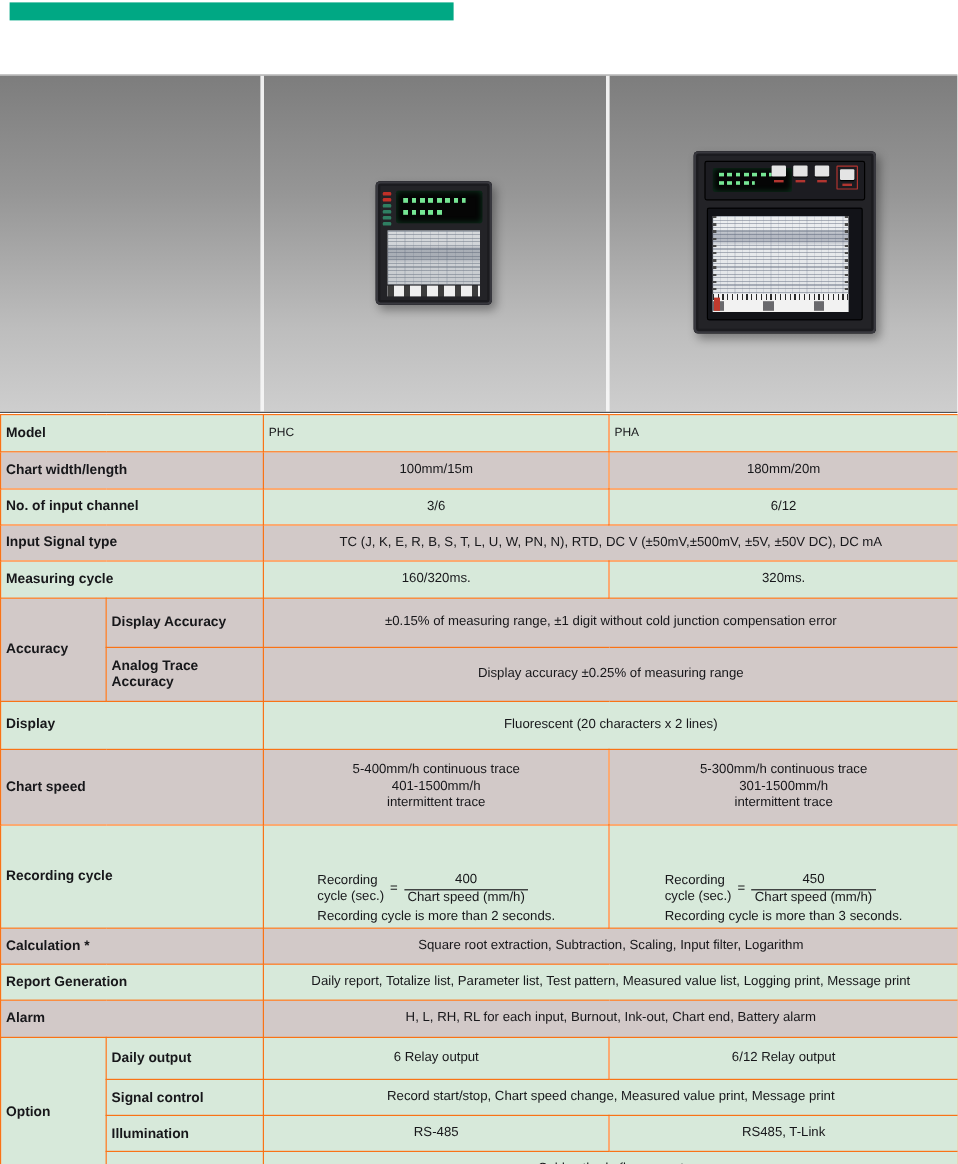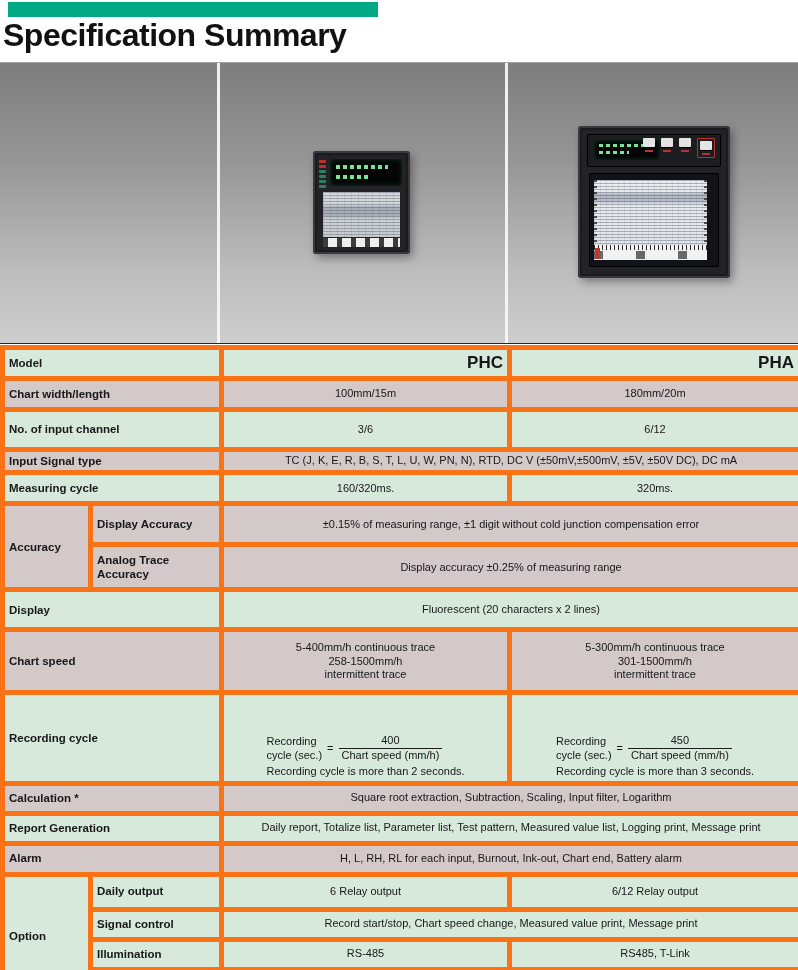--- a/index.html
+++ b/index.html
@@ -70,48 +70,47 @@
   .pha .legend .ticks{position:absolute;left:0;right:0;top:0;height:5px;
     background:repeating-linear-gradient(90deg,#2a2a2a 0 1px,rgba(0,0,0,0) 1px 4px);}
   .pha .legend .blocks{position:absolute;left:0;right:0;bottom:1px;height:8px;
     background:repeating-linear-gradient(90deg,rgba(70,70,75,.8) 0 9px,rgba(0,0,0,0) 9px 42px);}
   .redtab{position:absolute;left:1px;bottom:1px;width:5px;height:11px;background:#bf3a2d;}
 
   
   .spec-table-wrap{border-top:1px solid #26262a;padding-top:1px;}
   table.spec{border-collapse:collapse;table-layout:fixed;width:798px;
     font-size:11px;line-height:1.25;}
-  table.spec td{border:5px solid #f97316;vertical-align:middle;padding:2px 4px;
+  table.spec td{border:1px solid #f97316;vertical-align:middle;padding:2px 4px;
     overflow:hidden;}
   tr.green td{background:#d7e9da;}
   tr.gray td{background:#d2c9c8;}
   td.lbl{font-weight:bold;font-size:11.5px;padding-left:8px;text-align:left;}
   td.sublbl{font-weight:bold;font-size:11.5px;padding-left:9px;text-align:left;}
   td.val{text-align:center;}
-  td.valb{text-align:right;font-weight:bold;font-size:17px;}
+  td.valb{text-align:left;font-weight:normal;font-size:10px;}
   .lines{display:inline-block;text-align:center;}
   
   .frac-wrap{display:inline-block;text-align:left;margin-top:37px;}
   .frac-row{display:flex;align-items:center;gap:5px;}
   .frac-lhs{display:flex;flex-direction:column;}
   .frac{display:flex;flex-direction:column;align-items:center;}
   .frac .den{border-top:1.5px solid #1c1c1f;padding:0 3px;}
   .frac-note{margin-top:2px;}
 
   
   .bottom-strip{height:12px;background:#edf1f6;position:relative;}
   .bottom-strip i{position:absolute;top:0;bottom:0;width:1px;background:#b9c1c9;}
   .bottom-strip .v1{left:88px;} .bottom-strip .v2{left:219px;} .bottom-strip .v3{left:507px;}
 </style>
 </head>
 <body>
 
 <div class="header">
   <div class="accent-bar"></div>
-  <div class="page-title">Specification Summary</div>
 </div>
 
 <div class="image-panel">
   <div class="col-divider d1"></div>
   <div class="col-divider d2"></div>
 
   <div class="device phc">
     <div class="leds">
       <span class="led red"></span>
         <span class="led red"></span>
@@ -182,27 +181,27 @@
     <td class="valb">PHC</td>
     <td class="valb">PHA</td>
   </tr>
 
   <tr class="gray" style="height:31px">
     <td class="lbl" colspan="2">Chart width/length</td>
     <td class="val">100mm/15m</td>
     <td class="val">180mm/20m</td>
   </tr>
 
-  <tr class="green" style="height:40px">
+  <tr class="green" style="height:30px">
     <td class="lbl" colspan="2">No. of input channel</td>
     <td class="val">3/6</td>
     <td class="val">6/12</td>
   </tr>
 
-  <tr class="gray" style="height:20px">
+  <tr class="gray" style="height:30px">
     <td class="lbl" colspan="2">Input Signal type</td>
     <td class="val" colspan="2">TC (J, K, E, R, B, S, T, L, U, W, PN, N), RTD, DC V (±50mV,±500mV, ±5V, ±50V DC), DC mA</td>
   </tr>
 
   <tr class="green" style="height:31px">
     <td class="lbl" colspan="2">Measuring cycle</td>
     <td class="val">160/320ms.</td>
     <td class="val">320ms.</td>
   </tr>
 
@@ -219,21 +218,21 @@
   <tr class="green" style="height:40px">
     <td class="lbl" colspan="2">Display</td>
     <td class="val" colspan="2">Fluorescent (20 characters x 2 lines)</td>
   </tr>
 
   <tr class="gray" style="height:63px">
     <td class="lbl" colspan="2">Chart speed</td>
     <td class="val">
       <span class="lines">
         <span style="display:block">5-400mm/h continuous trace</span>
-        <span style="display:block">258-1500mm/h</span>
+        <span style="display:block">401-1500mm/h</span>
         <span style="display:block">intermittent trace</span>
       </span>
     </td>
     <td class="val">
       <span class="lines">
         <span style="display:block">5-300mm/h continuous trace</span>
         <span style="display:block">301-1500mm/h</span>
         <span style="display:block">intermittent trace</span>
       </span>
     </td>

